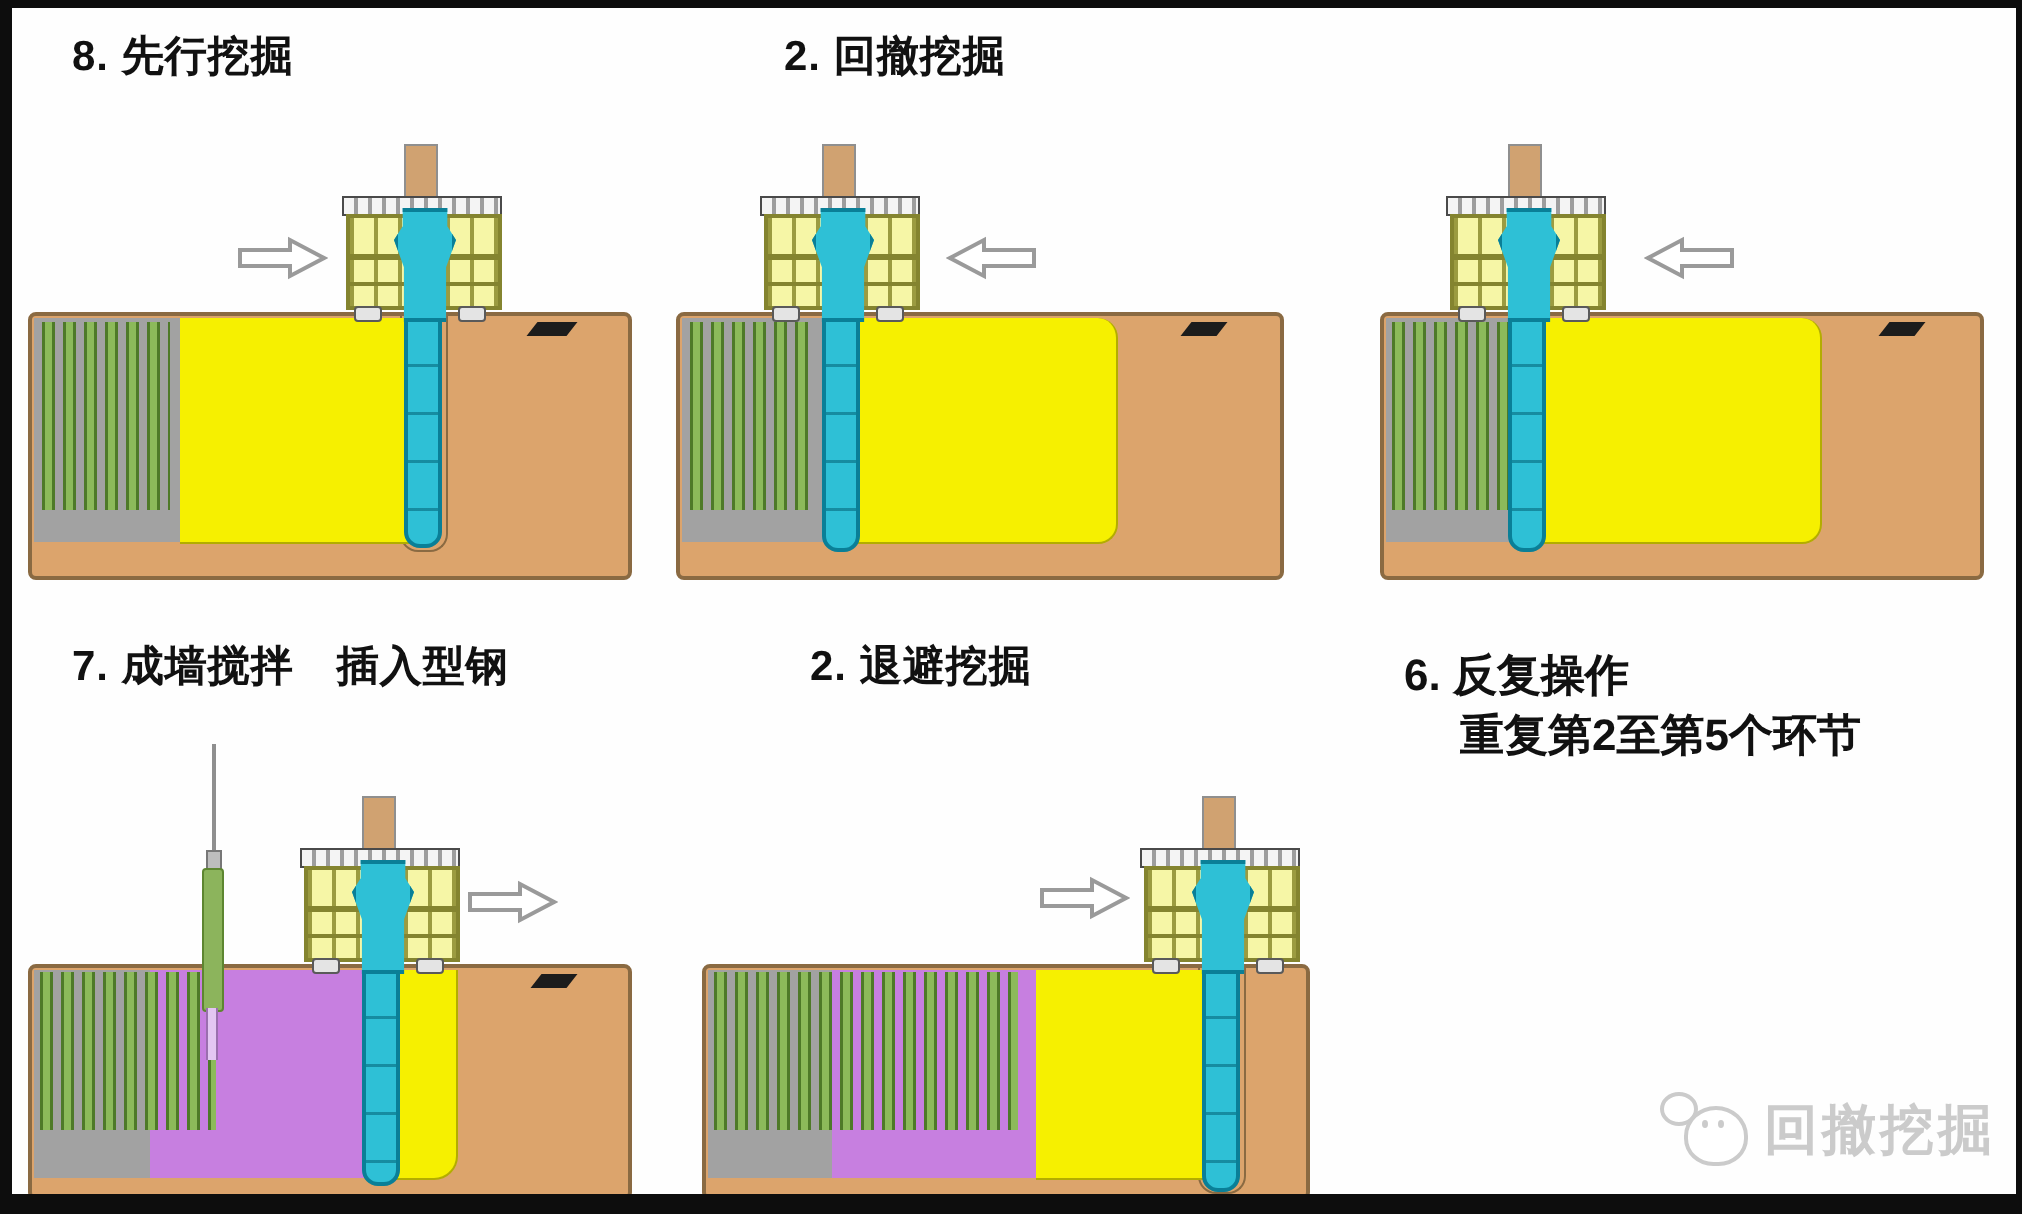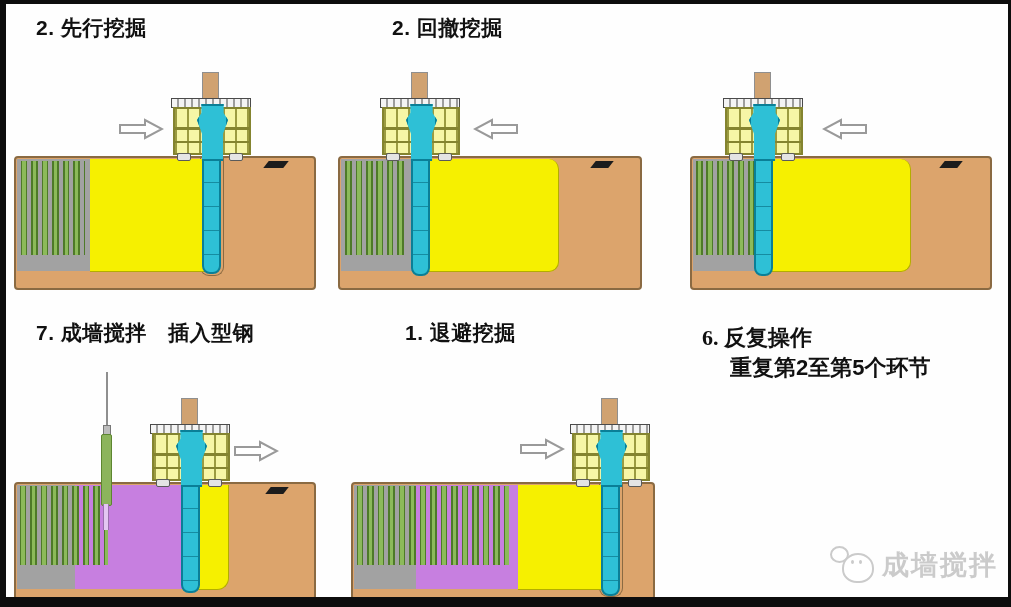--- a/index.html
+++ b/index.html
@@ -85,21 +85,21 @@
     border-radius:50%;}
   .wm-icon .e1{left:21px;}
   .wm-icon .e2{left:29px;}
 </style>
 </head>
 <body>
 
 <div class="canvas">
 
   <div class="panel" id="p1">
-    <div class="title" style="left:30px;top:10px;">2. 先行挖掘</div>
+    <div class="title" style="left:30px;top:10px;">8. 先行挖掘</div>
     <div class="arrow" style="left:112px;top:114px;">
   <svg viewBox="0 0 46 22" width="46" height="22">
     <path d="M2 7 H27 V2 L44 11 L27 20 V15 H2 Z" fill="#ffffff" stroke="#9a9a9a" stroke-width="2"></path>
   </svg>
 </div>
     <div class="machine" style="left:165px;top:68px;">
   <div class="mast"></div>
   <div class="rail"></div>
   <div class="frame"></div>
   <div class="housing"></div>
@@ -186,21 +186,21 @@
     <div class="ground" style="left:8px;top:181px;width:298px;height:114px;">
       <div class="zone gray" style="left:1px;top:1px;width:58px;height:104px;"></div>
       <div class="zone purple" style="left:59px;top:1px;width:108px;height:104px;"></div>
       <div class="zone yellow" style="left:182px;top:1px;width:30px;height:104px;border-radius:0 0 12px 0;"></div>
       <div class="piles" style="left:4px;top:2px;width:88px;height:79px;"></div>
       <div class="mark" style="left:252px;top:3px;width:18px;"></div>
     </div>
   </div>
 
   <div class="panel" id="p5">
-    <div class="title" style="left:62px;top:18px;">1. 退避挖掘</div>
+    <div class="title" style="left:62px;top:18px;">2. 退避挖掘</div>
     <div class="arrow" style="left:176px;top:137px;">
   <svg viewBox="0 0 46 22" width="46" height="22">
     <path d="M2 7 H27 V2 L44 11 L27 20 V15 H2 Z" fill="#ffffff" stroke="#9a9a9a" stroke-width="2"></path>
   </svg>
 </div>
     <div class="machine" style="left:227px;top:97px;">
   <div class="mast"></div>
   <div class="rail"></div>
   <div class="frame"></div>
   <div class="housing"></div>
@@ -211,26 +211,26 @@
     <div class="ground" style="left:8px;top:181px;width:300px;height:114px;">
       <div class="trench" style="left:246px;top:0;width:22px;height:112px;"></div>
       <div class="zone gray" style="left:1px;top:1px;width:62px;height:104px;"></div>
       <div class="zone purple" style="left:63px;top:1px;width:102px;height:104px;"></div>
       <div class="zone yellow" style="left:165px;top:1px;width:90px;height:104px;border-radius:0 0 8px 0;"></div>
       <div class="piles" style="left:4px;top:2px;width:152px;height:79px;"></div>
     </div>
   </div>
 
   <div class="panel" id="p6">
-    <div class="big-title" style="left:22px;top:22px;font-family:Liberation Serif, serif;">6. 反复操作</div>
+    <div class="big-title" style="left:22px;top:22px;">6. 反复操作</div>
     <div class="big-title" style="left:50px;top:52px;">重复第2至第5个环节</div>
     <div class="watermark" style="left:150px;top:245px;">
       <span class="wm-icon">
         <span class="b2"></span>
           <span class="b1"></span>
         <span class="e1"></span>
           <span class="e2"></span>
       </span>
-      <span>成墙搅拌</span>
+      <span>回撤挖掘</span>
     </div>
   </div>
 
 </div>
 
 </body></html>

